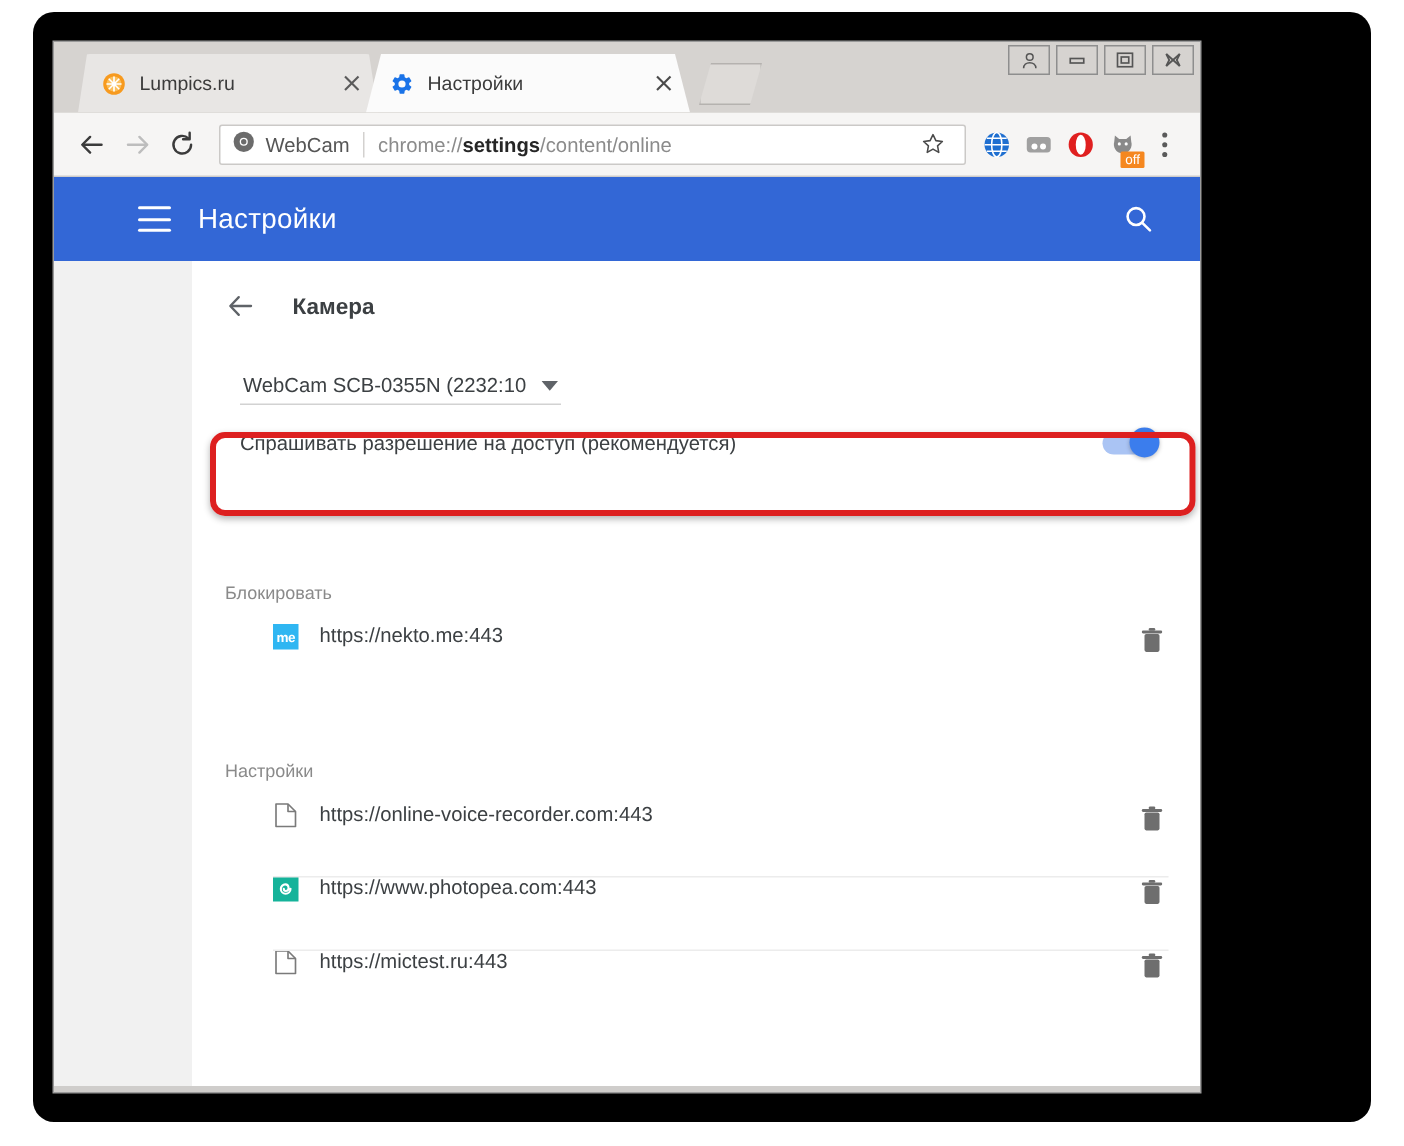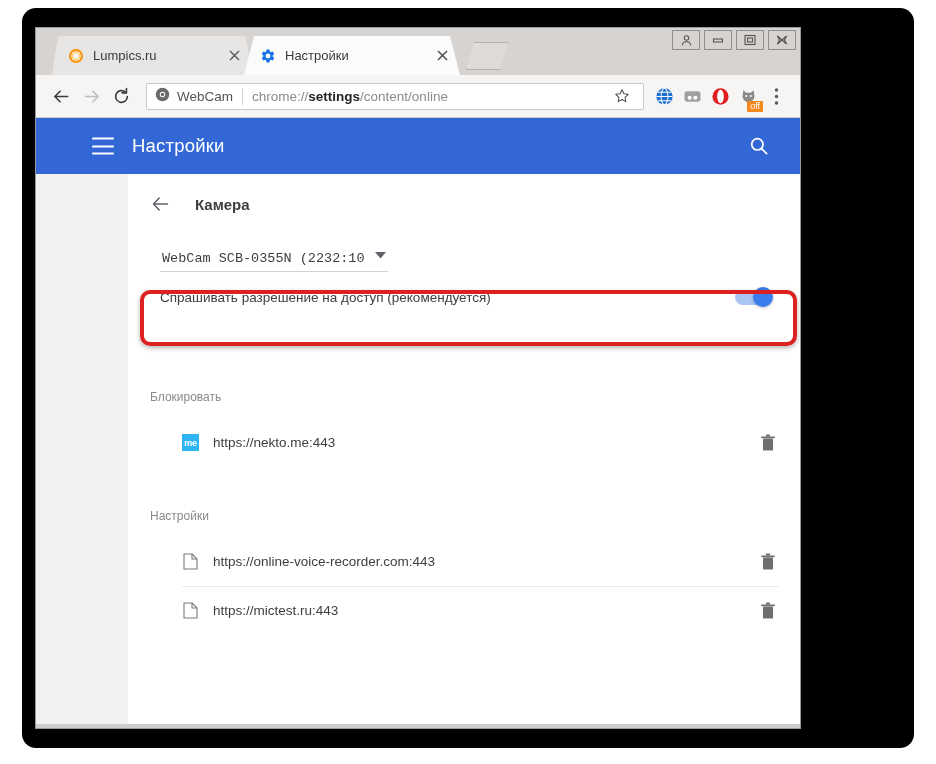--- a/index.html
+++ b/index.html
@@ -225,26 +225,25 @@
     color: #3c4043;
     font-weight: bold;
   }
 
   
   .device-row {
     padding: 14px 0 0 32px;
   }
   .device-select {
     display: inline-flex;
-    align-items: flex-start;
+    align-items: center;
     border-bottom: 1px solid #d2d2d2;
     padding: 0 2px 5px 2px;
     font-size: 13.5px;
     color: #3c4043;
-    font-family: Liberation Mono, monospace;
   }
   .device-select .caret { margin-left: 10px; display:flex; }
 
   
   #toggle-wrap {
     position: relative;
     margin: 18px 12px 0 12px;
   }
   #redbox {
     position: absolute;
@@ -293,21 +292,20 @@
     color: #8a8a8a;
     padding: 0 0 0 22px;
   }
   #sec-block { margin-top: 44px; }
   #sec-allow { margin-top: 42px; }
 
   .site-list { margin-top: 14px; }
   .site-row {
     height: 49px;
     display: flex;
-    align-items: center;
     padding: 0 30px 0 54px;
     box-sizing: border-box;
     position: relative;
   }
   .site-row + .site-row::before {
     content: "";
     position: absolute;
     left: 54px; right: 30px; top: 0;
     height: 1px;
     background: #ececec;
@@ -606,20 +604,35 @@
               <span class="site-url">https://online-voice-recorder.com:443</span>
               <span class="trash">
                 <svg width="16" height="18" viewBox="0 0 16 18">
                     <rect x="3" y="4.6" width="10" height="12" rx="1.2" fill="#6e6e6e"></rect>
                     <rect x="1.2" y="2.4" width="13.6" height="1.9" rx=".9" fill="#6e6e6e"></rect>
                     <rect x="5.8" y="0.6" width="4.4" height="1.9" rx=".9" fill="#6e6e6e"></rect>
                   </svg>
               </span>
             </div>
 
+            <div class="site-row">
+              <span class="site-icon pp">
+                <svg width="15" height="15" viewBox="0 0 16 16">
+                    <path d="M11.4 8c0 2-1.6 3.6-3.5 3.6S4.5 10 4.5 8.2 6 4.9 7.6 4.9 10 6 10 7.5 9 9.6 8 9.6 6.6 8.9 6.6 8" fill="none" stroke="#ffffff" stroke-width="1.5" stroke-linecap="round"></path>
+                  </svg>
+              </span>
+              <span class="site-url">https://www.photopea.com:443</span>
+              <span class="trash">
+                <svg width="16" height="18" viewBox="0 0 16 18">
+                    <rect x="3" y="4.6" width="10" height="12" rx="1.2" fill="#6e6e6e"></rect>
+                    <rect x="1.2" y="2.4" width="13.6" height="1.9" rx=".9" fill="#6e6e6e"></rect>
+                    <rect x="5.8" y="0.6" width="4.4" height="1.9" rx=".9" fill="#6e6e6e"></rect>
+                  </svg>
+              </span>
+            </div>
 
             <div class="site-row">
               <span class="site-icon">
                 <svg width="15" height="17" viewBox="0 0 15 17">
                     <path d="M1 1 h8 l5 5 v10 h-13 z" fill="#ffffff" stroke="#7a7a7a" stroke-width="1.1" stroke-linejoin="round"></path>
                     <path d="M9 1 v5 h5" fill="none" stroke="#7a7a7a" stroke-width="1.1" stroke-linejoin="round"></path>
                   </svg>
               </span>
               <span class="site-url">https://mictest.ru:443</span>
               <span class="trash">

